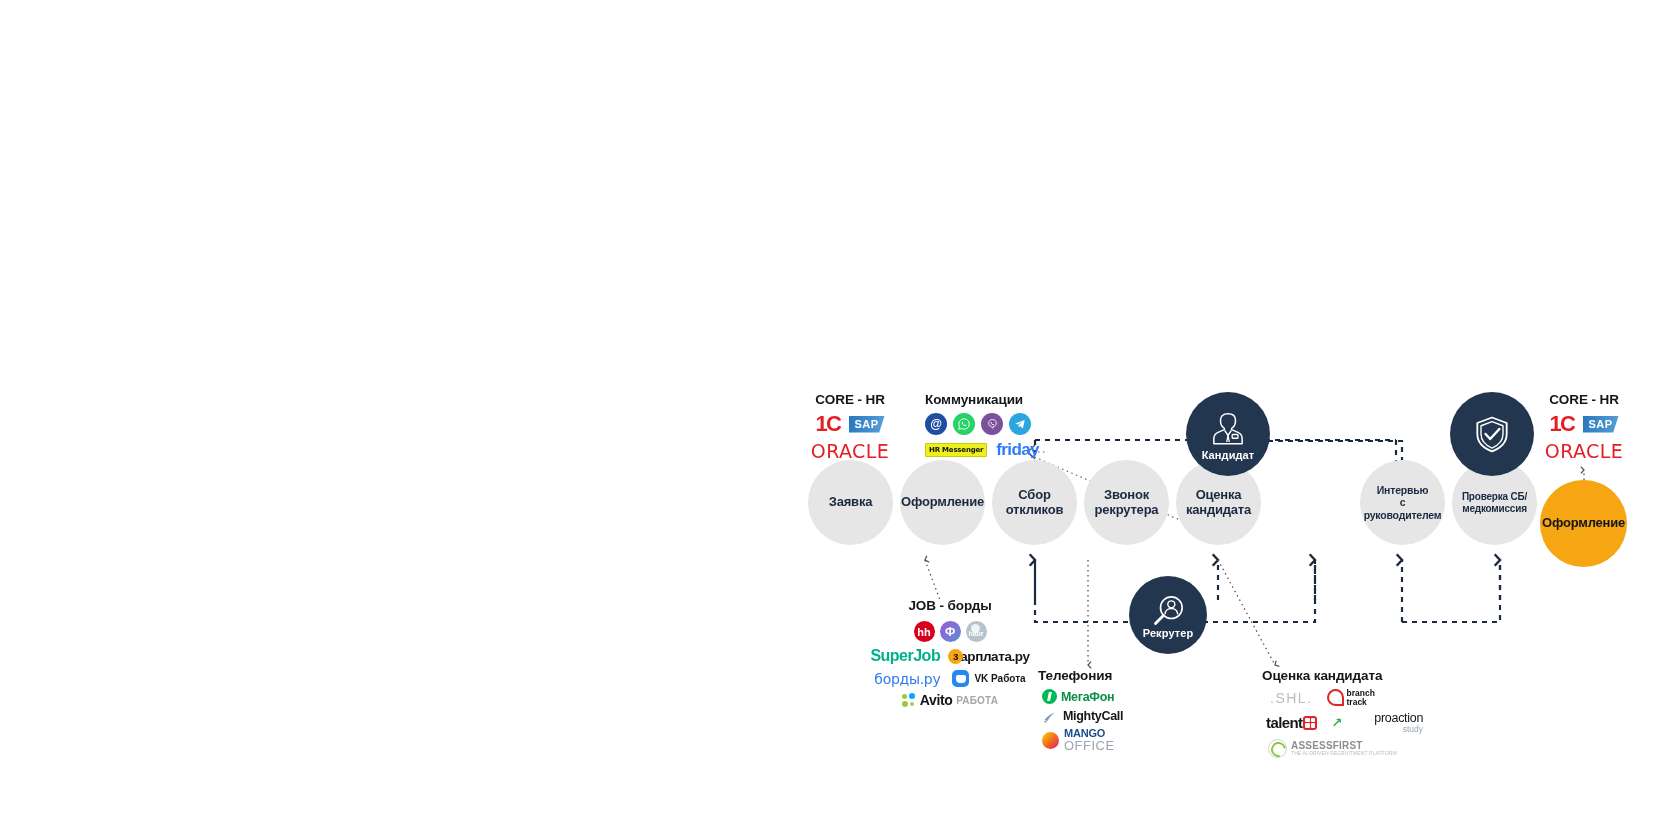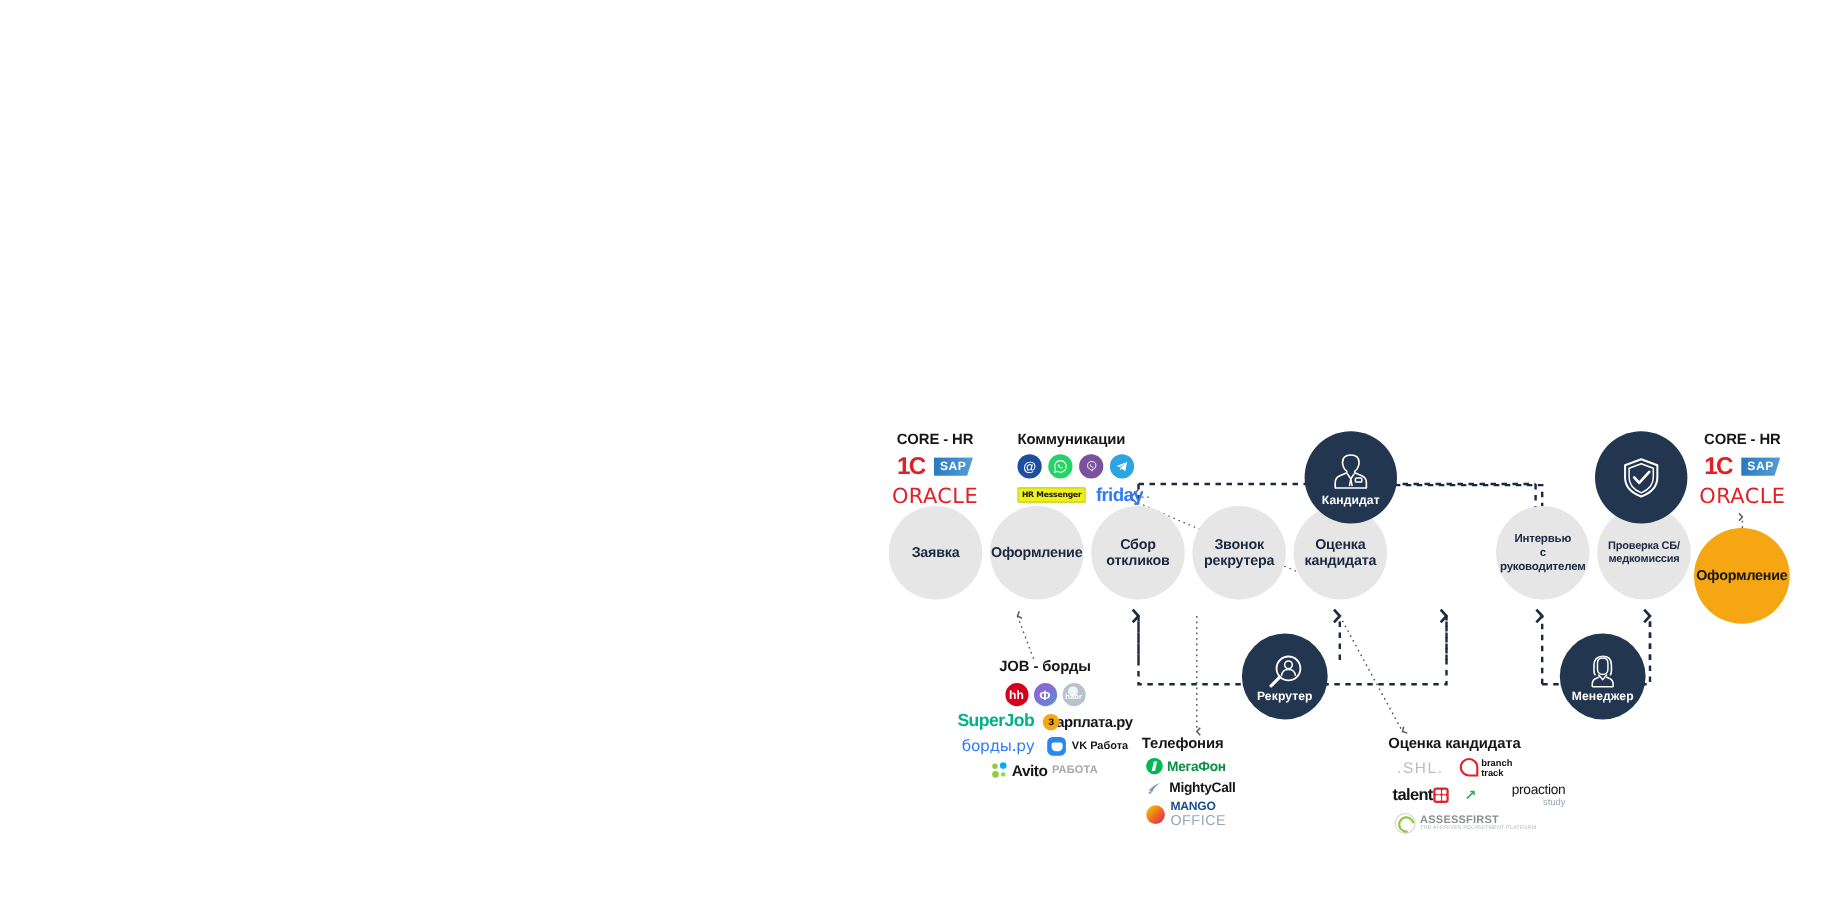--- a/index.html
+++ b/index.html
@@ -258,31 +258,20 @@
   <div class="role" style="left:1129px;top:576px;width:78px;height:78px;">
     <svg width="40" height="40" viewBox="0 0 48 48">
       <circle cx="28" cy="20" r="13" fill="none" stroke="#fff" stroke-width="2"></circle>
       <path d="M18.5 29.5 L9 39" stroke="#fff" stroke-width="3.4" stroke-linecap="round"></path>
       <circle cx="28" cy="16" r="4.2" fill="none" stroke="#fff" stroke-width="1.7"></circle>
       <path d="M20.5 28c0-4.3 3.3-7 7.5-7s7.5 2.7 7.5 7" fill="none" stroke="#fff" stroke-width="1.7"></path>
     </svg>
     <span class="rlabel" style="margin-top:-4px;">Рекрутер</span>
   </div>
 
-  <div class="role" style="left:1418px;top:576px;width:78px;height:78px;">
-    <svg width="38" height="38" viewBox="0 0 48 48">
-      <path d="M24 7c-6.5 0-10 4-10 10v7c0 2 .6 3.8 1.6 5" fill="none" stroke="#fff" stroke-width="1.8"></path>
-      <path d="M24 7c6.5 0 10 4 10 10v7c0 2-.6 3.8-1.6 5" fill="none" stroke="#fff" stroke-width="1.8"></path>
-      <path d="M18 15c0-4 2.5-6 6-6s6 2 6 6v7c0 3.5-2.5 6-6 6s-6-2.5-6-6z" fill="none" stroke="#fff" stroke-width="1.7"></path>
-      <path d="M19 28 L24 34 L29 28" fill="none" stroke="#fff" stroke-width="1.7"></path>
-      <path d="M12 42v-3c0-3.2 1.9-5.6 4.8-6.7L20 31 M36 42v-3c0-3.2-1.9-5.6-4.8-6.7L28 31" fill="none" stroke="#fff" stroke-width="1.8"></path>
-      <path d="M12 42h24" stroke="#fff" stroke-width="1.8"></path>
-    </svg>
-    <span class="rlabel" style="margin-top:-2px;">Менеджер</span>
-  </div>
 
   <div class="role" style="left:1450px;top:392px;width:84px;height:84px;">
     <svg width="44" height="44" viewBox="0 0 48 48">
       <path d="M24 6 L40 12v12c0 9-7 15.5-16 19-9-3.5-16-10-16-19V12z" fill="none" stroke="#fff" stroke-width="2" stroke-linejoin="round"></path>
       <path d="M24 10.5 L36 15v9c0 7.3-5.6 12.5-12 15.4-6.4-2.9-12-8.1-12-15.4v-9z" fill="none" stroke="#fff" stroke-width="1.5" stroke-linejoin="round"></path>
       <path d="M17 24 L22 29.5 L32 18.5" fill="none" stroke="#fff" stroke-width="2.6" stroke-linecap="round" stroke-linejoin="round"></path>
     </svg>
   </div>
 
   <div class="group center" style="left:790px;top:392px;width:120px;">

